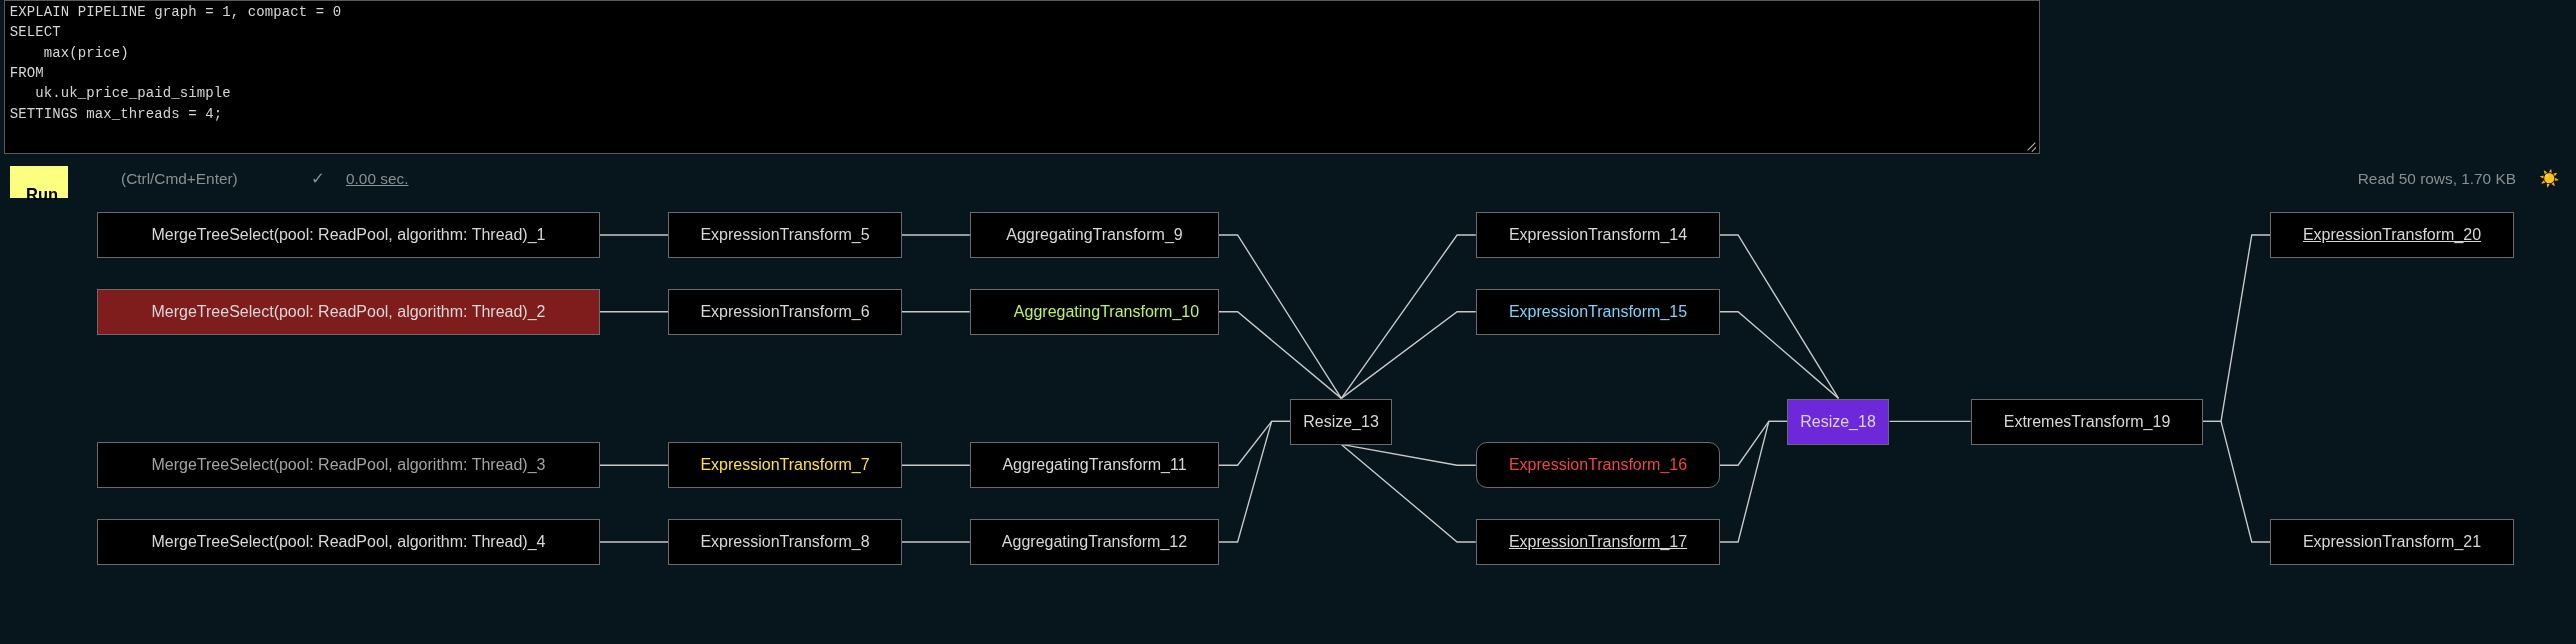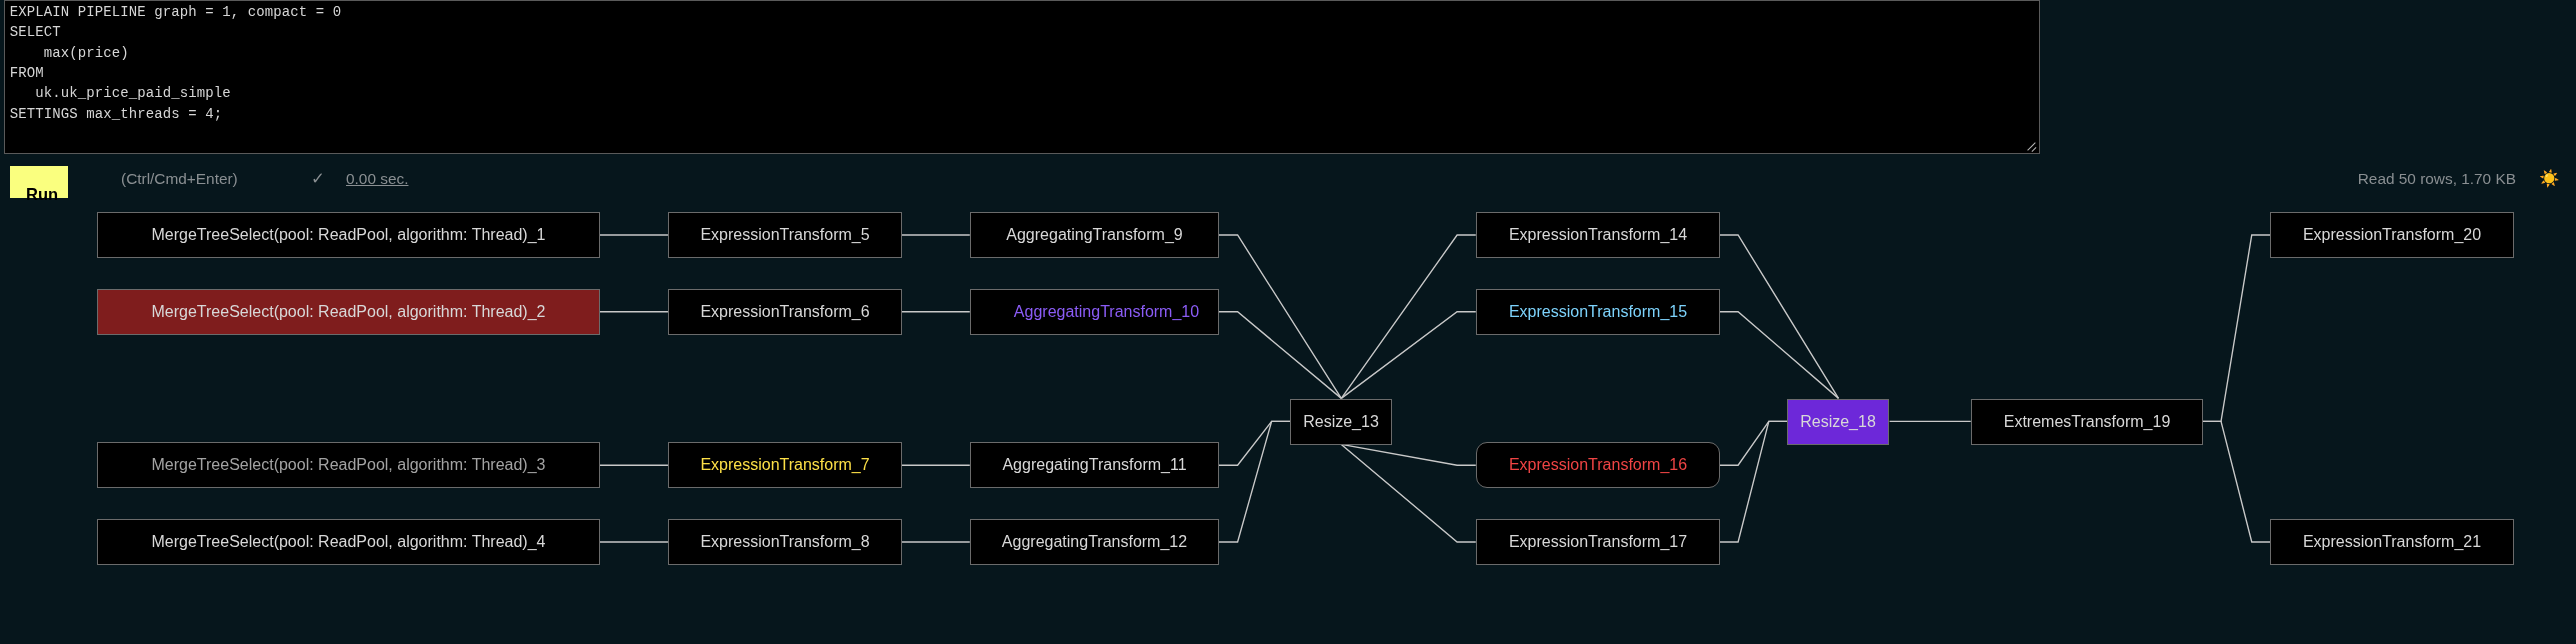--- a/index.html
+++ b/index.html
@@ -234,50 +234,50 @@
     </div>
     <div class="gnode" style="left: 652px; top: 241px; width: 234px; height: 46px; background: rgb(0, 0, 0); border-color: rgb(107, 107, 107); color: #fde047;">
       <span>ExpressionTransform_7</span>
     </div>
     <div class="gnode" style="left: 652px; top: 318px; width: 234px; height: 46px; background: rgb(0, 0, 0); border-color: rgb(107, 107, 107); color: rgb(216, 216, 216);">
       <span>ExpressionTransform_8</span>
     </div>
     <div class="gnode" style="left: 954px; top: 11px; width: 249px; height: 46px; background: rgb(0, 0, 0); border-color: rgb(107, 107, 107); color: rgb(216, 216, 216);">
       <span>AggregatingTransform_9</span>
     </div>
-    <div class="gnode" style="left: 954px; top: 88px; width: 249px; height: 46px; background: rgb(0, 0, 0); border-color: rgb(107, 107, 107); color: #8b5cf6; padding-left: 24px;">
+    <div class="gnode" style="left: 954px; top: 88px; width: 249px; height: 46px; background: rgb(0, 0, 0); border-color: rgb(107, 107, 107); color: #bef264; padding-left: 24px;">
       <span>AggregatingTransform_10</span>
     </div>
     <div class="gnode" style="left: 954px; top: 241px; width: 249px; height: 46px; background: rgb(0, 0, 0); border-color: rgb(107, 107, 107); color: rgb(216, 216, 216);">
       <span>AggregatingTransform_11</span>
     </div>
     <div class="gnode" style="left: 954px; top: 318px; width: 249px; height: 46px; background: rgb(0, 0, 0); border-color: rgb(107, 107, 107); color: rgb(216, 216, 216);">
       <span>AggregatingTransform_12</span>
     </div>
     <div class="gnode" style="left: 1274px; top: 198px; width: 102px; height: 46px; background: rgb(0, 0, 0); border-color: rgb(107, 107, 107); color: rgb(216, 216, 216);">
       <span>Resize_13</span>
     </div>
     <div class="gnode" style="left: 1460px; top: 11px; width: 244px; height: 46px; background: rgb(0, 0, 0); border-color: rgb(107, 107, 107); color: rgb(216, 216, 216);">
       <span>ExpressionTransform_14</span>
     </div>
     <div class="gnode" style="left: 1460px; top: 88px; width: 244px; height: 46px; background: rgb(0, 0, 0); border-color: rgb(107, 107, 107); color: #7dd3fc;">
       <span>ExpressionTransform_15</span>
     </div>
     <div class="gnode" style="left: 1460px; top: 241px; width: 244px; height: 46px; background: rgb(0, 0, 0); border-color: rgb(107, 107, 107); color: #ef4444; border-radius: 11px;">
       <span>ExpressionTransform_16</span>
     </div>
-    <div class="gnode" style="left: 1460px; top: 318px; width: 244px; height: 46px; background: rgb(0, 0, 0); border-color: rgb(107, 107, 107); color: rgb(216, 216, 216);">
+    <div class="gnode" style="left: 1460px; top: 318px; width: 244px; height: 46px; background: rgb(0, 0, 0); border-color: rgb(107, 107, 107); color: rgb(216, 216, 216); text-decoration: underline;">
       <span>ExpressionTransform_17</span>
     </div>
     <div class="gnode" style="left: 1771px; top: 198px; width: 102px; height: 46px; background: #6d28d9; border-color: rgb(107, 107, 107); color: rgb(216, 216, 216);">
       <span>Resize_18</span>
     </div>
     <div class="gnode" style="left: 1955px; top: 198px; width: 232px; height: 46px; background: rgb(0, 0, 0); border-color: rgb(107, 107, 107); color: rgb(216, 216, 216);">
       <span>ExtremesTransform_19</span>
     </div>
-    <div class="gnode" style="left: 2254px; top: 11px; width: 244px; height: 46px; background: rgb(0, 0, 0); border-color: rgb(107, 107, 107); color: rgb(216, 216, 216);">
+    <div class="gnode" style="left: 2254px; top: 11px; width: 244px; height: 46px; background: rgb(0, 0, 0); border-color: rgb(107, 107, 107); color: rgb(216, 216, 216); text-decoration: underline;">
       <span>ExpressionTransform_20</span>
     </div>
     <div class="gnode" style="left: 2254px; top: 318px; width: 244px; height: 46px; background: rgb(0, 0, 0); border-color: rgb(107, 107, 107); color: rgb(216, 216, 216);">
       <span>ExpressionTransform_21</span>
     </div>
   </div>
 
 
 </body></html>

